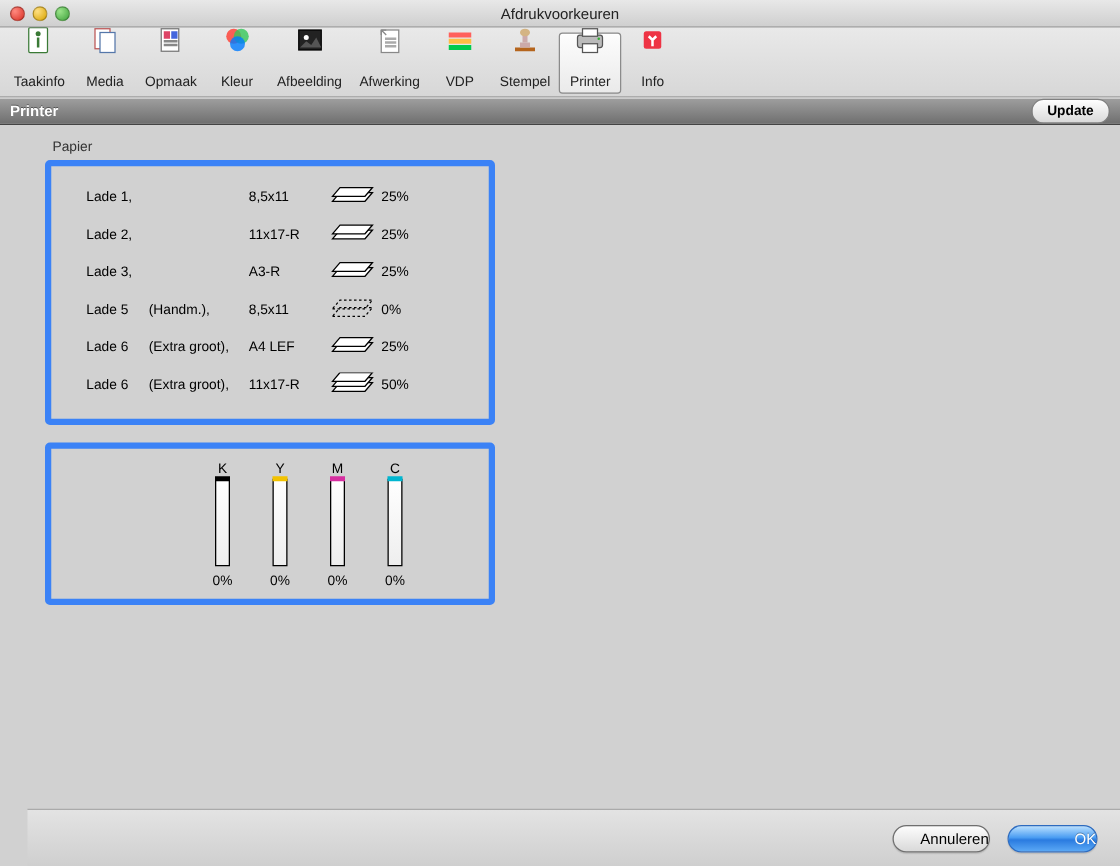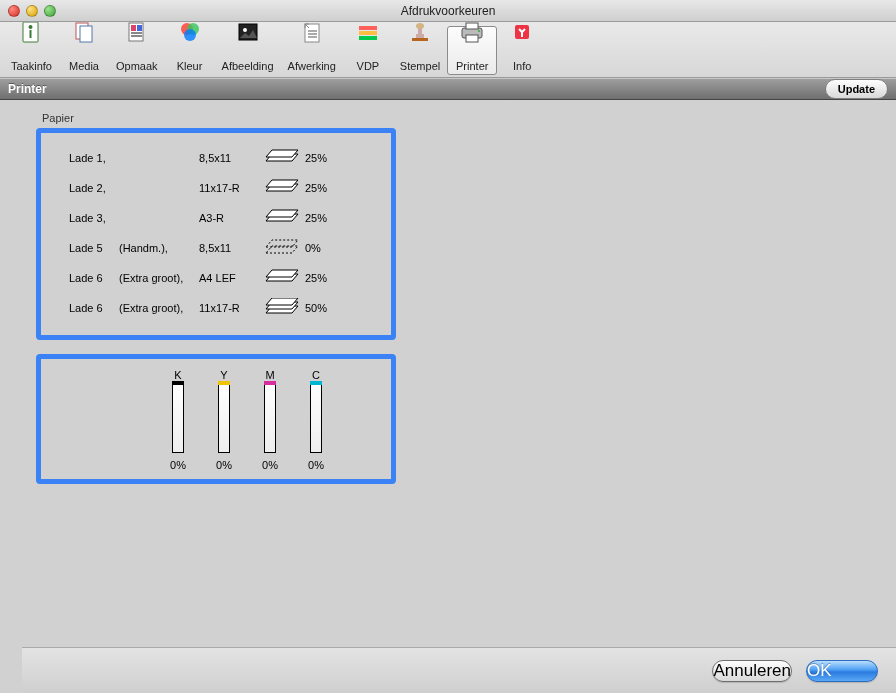--- a/index.html
+++ b/index.html
@@ -152,22 +152,22 @@
     justify-content:flex-end;
     gap: 14px;
     padding-right: 18px;
   }
   .btn {
     min-width: 78px;
     height: 22px;
     border-radius: 11px;
     border: 1px solid #6f6f6f;
     background: linear-gradient(#fdfdfd, #d9d9d9);
-    font-size: 17px;
-    display:flex; align-items:center; justify-content:flex-start;
+    font-size: 12px;
+    display:flex; align-items:center; justify-content:flex-end;
     box-shadow: 0 1px 1px rgba(0,0,0,.15);
   }
   .btn.primary {
     background: linear-gradient(#b9e0ff, #4b9df2 45%, #2a7be0 55%, #5aa8f5);
     border-color:#2d6bbf;
     color:#fff;
     text-shadow: 0 -1px 0 rgba(0,0,0,.3);
     min-width: 72px;
   }
 

